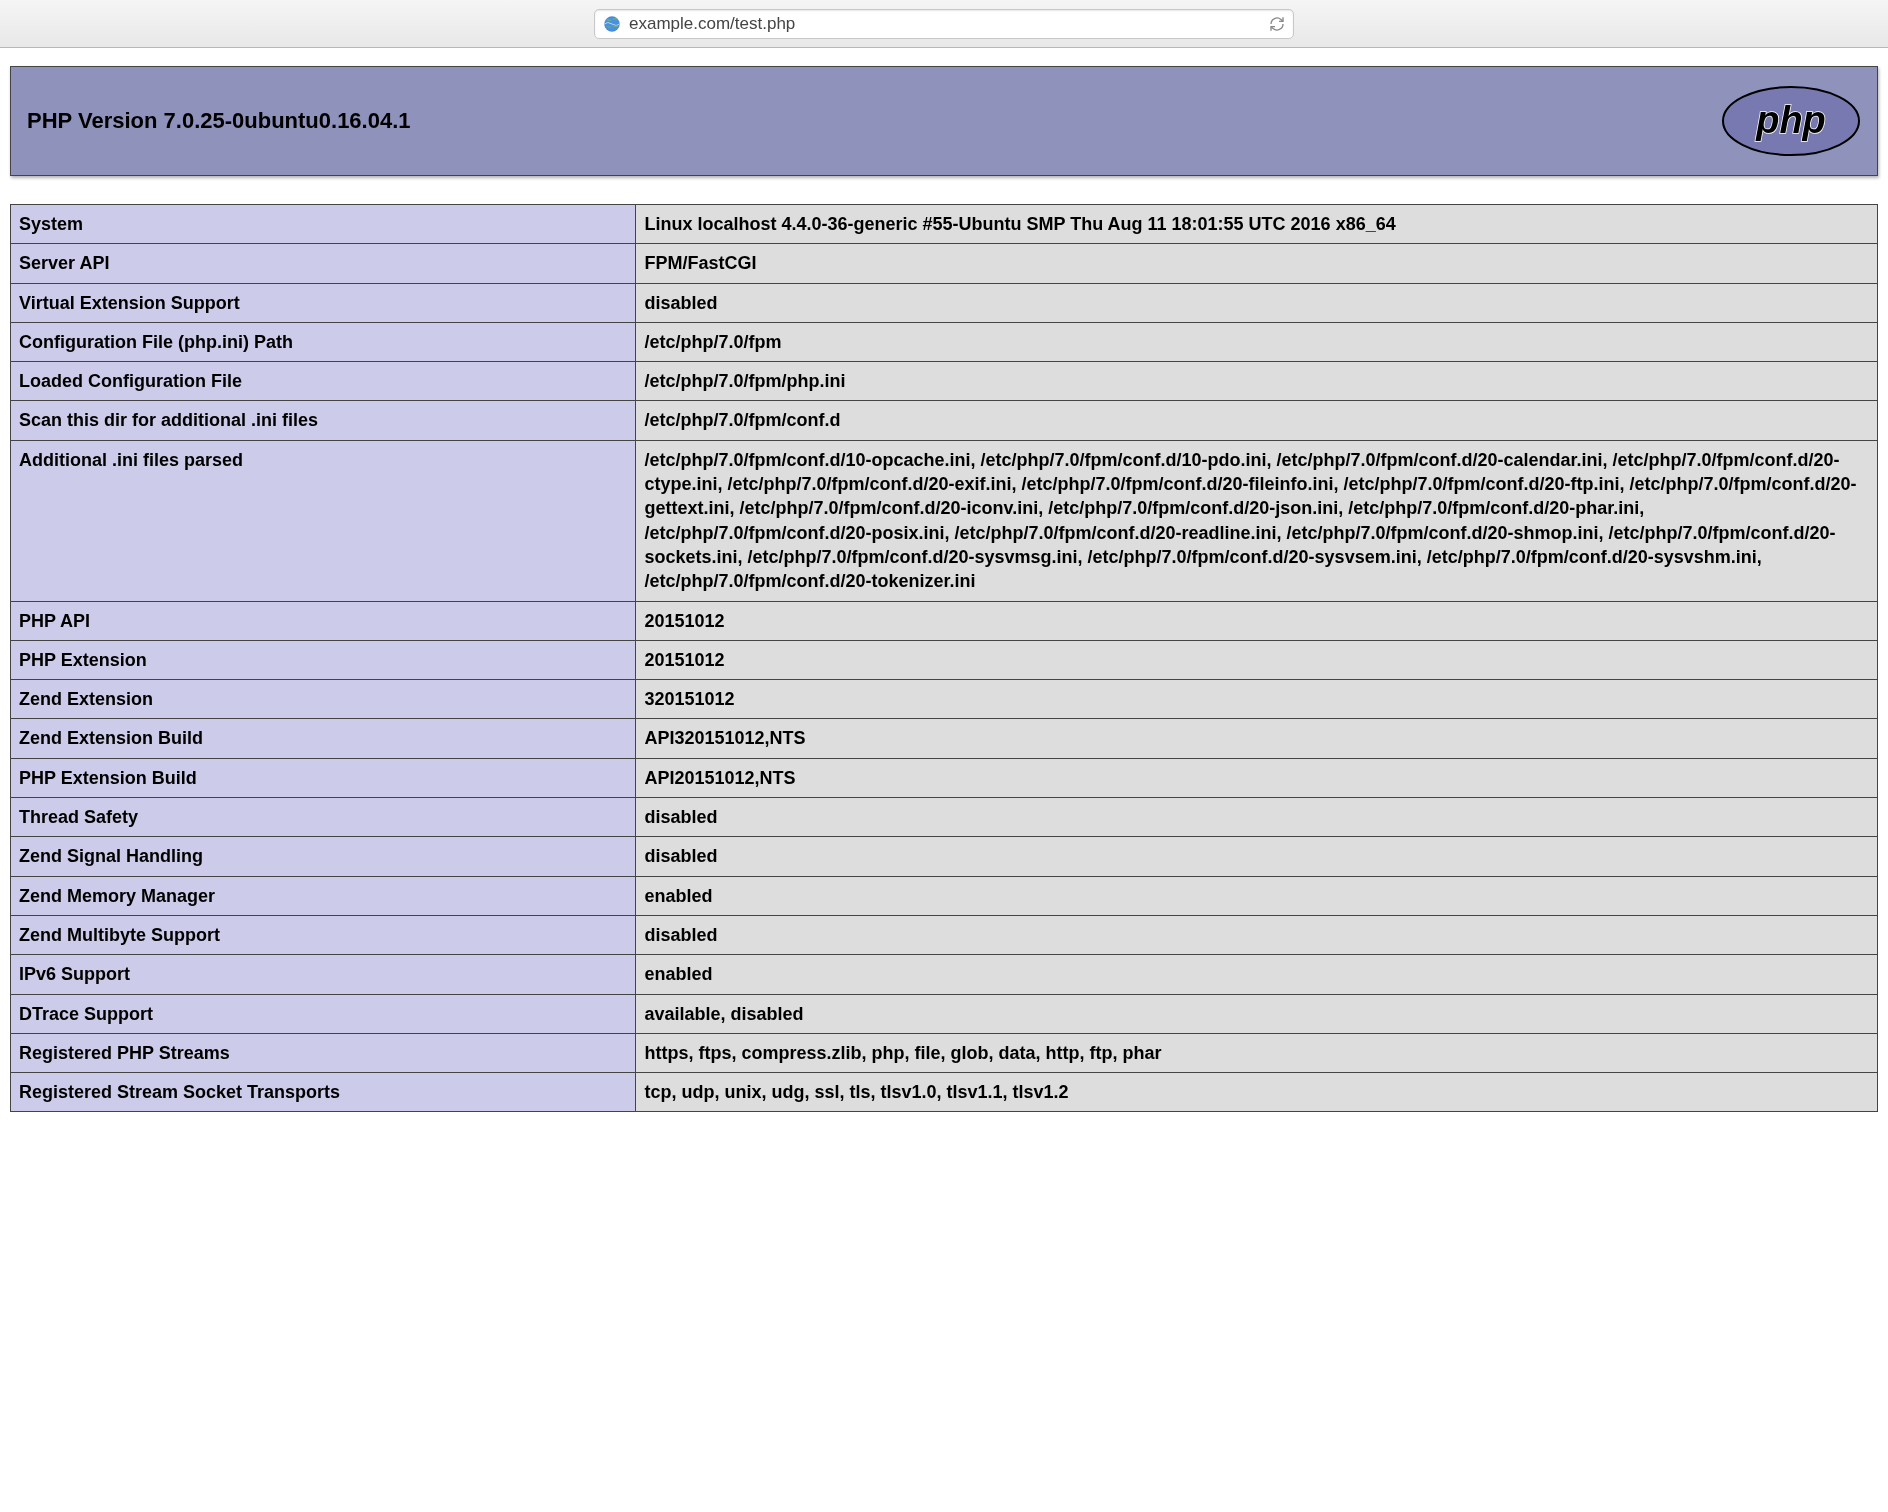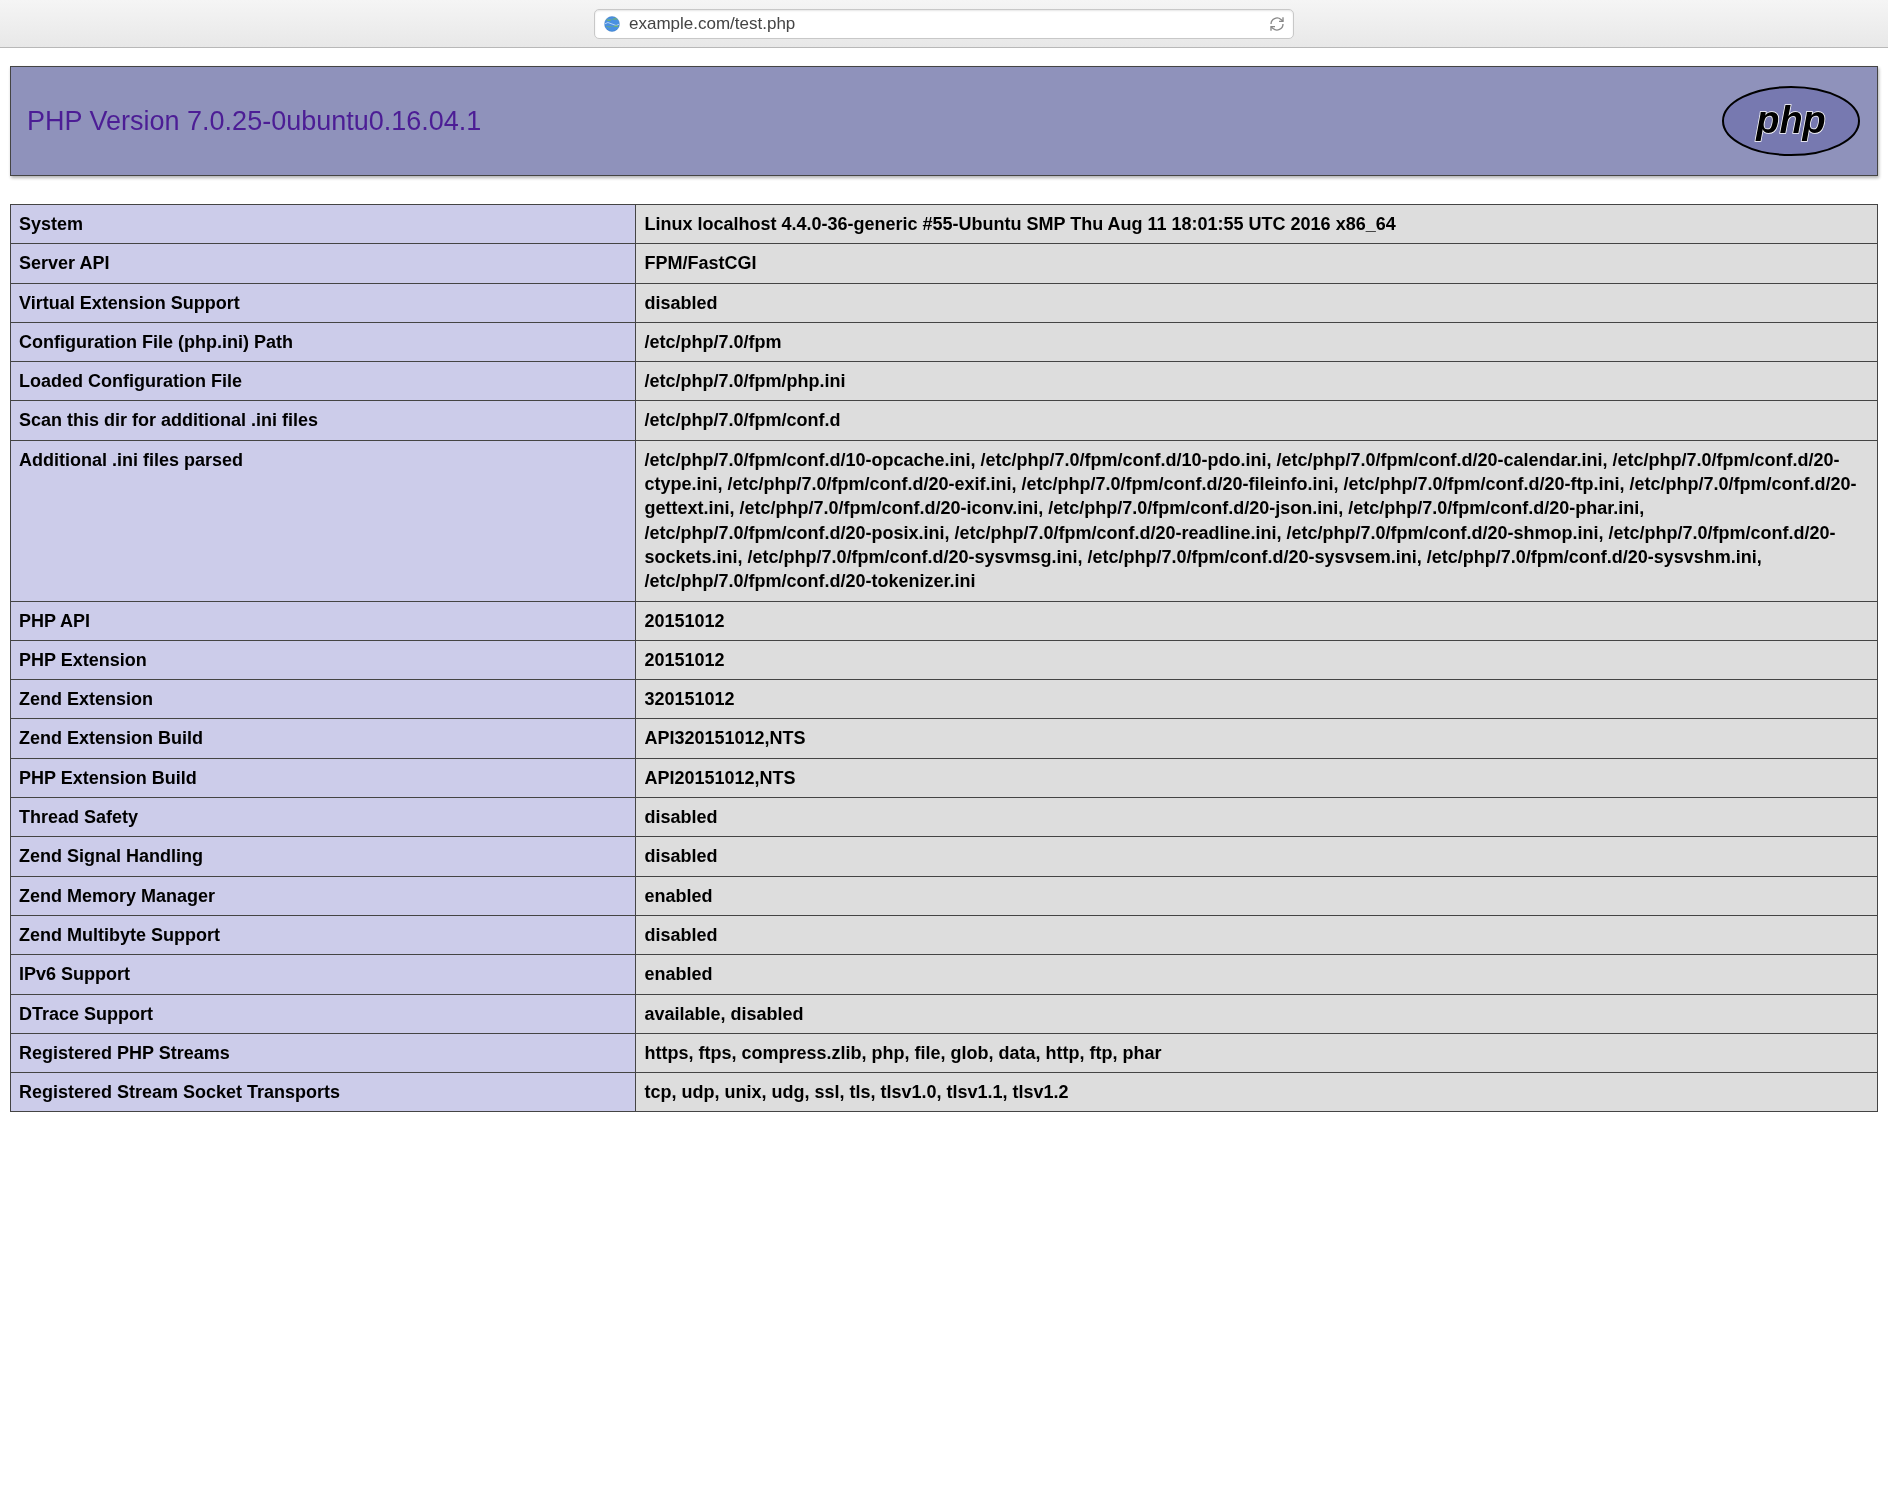--- a/index.html
+++ b/index.html
@@ -56,23 +56,23 @@
       background: #8f92bb;
       border: 1px solid #444;
       box-shadow: 1px 2px 3px rgba(0,0,0,0.3);
       padding: 18px 16px;
       display: flex;
       align-items: center;
       justify-content: space-between;
       margin-bottom: 28px;
     }
     .header-title {
-      color: #4c1d95;
-      font-size: 27px;
-      font-weight: normal;
+      color: #000000;
+      font-size: 22px;
+      font-weight: bold;
     }
     .php-logo {
       width: 140px;
       height: 72px;
     }
     .info-table {
       width: 100%;
       border-collapse: collapse;
       border: 1px solid #444;
     }

